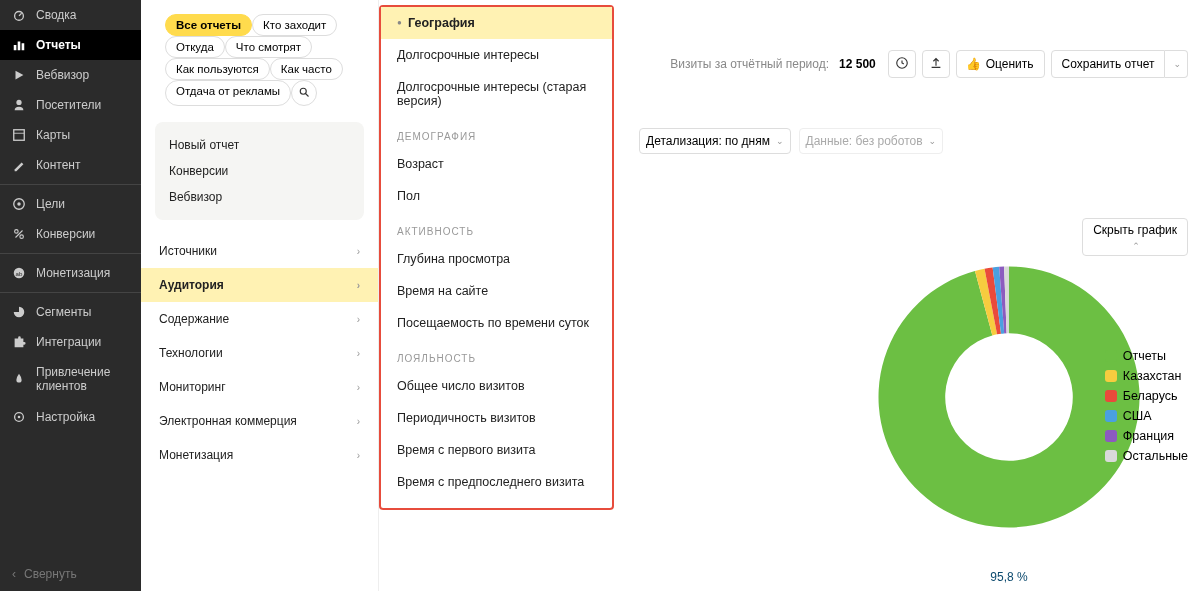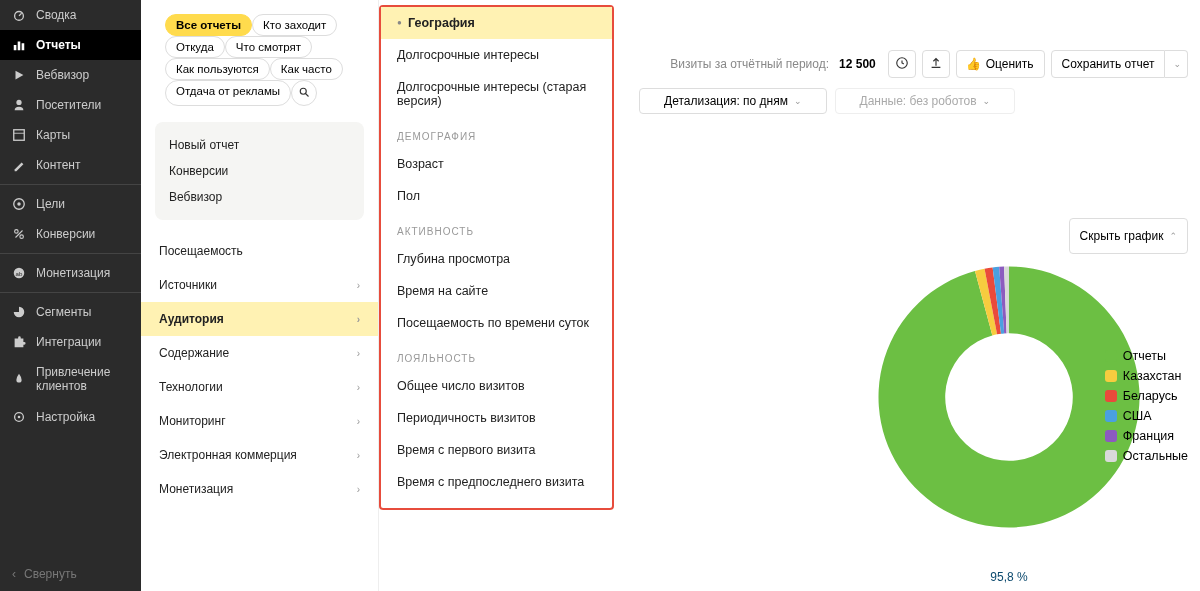--- a/index.html
+++ b/index.html
@@ -39,25 +39,25 @@
 .visits-val { font-weight: 600; margin-right: 6px; }
 .icon-btn { width: 28px; height: 28px; border: 1px solid #ddd; border-radius: 4px; background: #fff; display: flex; align-items: center; justify-content: center; cursor: pointer; color: #333; }
 .btn { border: 1px solid #ddd; border-radius: 4px; padding: 6px 10px; background: #fff; cursor: pointer; display: flex; align-items: center; gap: 4px; }
 .btn .chev { color: #999; font-size: 9px; margin-left: 2px;}
 .btn-group { display: flex; }
 .btn-group .btn { border-radius: 0; }
 .btn-group .btn:first-child { border-radius: 4px 0 0 4px; }
 .btn-group .btn:last-child { border-radius: 0 4px 4px 0; border-left: none; padding: 6px 6px;}
 
 .filters { position: absolute; top: 88px; left: 260px; display: flex; gap: 8px; }
-.filters .btn { font-size: 12px; padding: 5px 24px; }
+.filters .btn { font-size: 12px; padding: 5px 6px; margin-top: 40px; }
 .filters .btn.muted { color: #aaa; border-color: #eee; }
 
 .hide-chart { position: absolute; top: 218px; right: 12px; }
-.hide-chart .btn { font-size: 12px; padding: 10px 10px; }
+.hide-chart .btn { font-size: 12px; padding: 4px 10px; flex-direction: column; }
 
 .legend { position: absolute; top: 346px; right: 12px; font-size: 12.5px; }
 .legend-item { display: flex; align-items: center; gap: 6px; padding: 3px 0; }
 .legend-sw { width: 12px; height: 12px; border-radius: 3px; }
 
 
 .chart-wrap { position: absolute; left: 380px; top: 252px; width: 500px; height: 330px; }
 .donut { width: 290px; height: 290px; position: relative; margin: 0 auto; }
 .donut svg { width: 100%; height: 100%; }
 .pct-label { position: absolute; left: 50%; bottom: -2px; transform: translateX(-50%); font-size: 12px; color: #0c4a6e; }
@@ -205,23 +205,20 @@
           </svg></span>
       </div>
   </div>
   <div class="quick-box">
     <div class="quick-item">Новый отчет</div>
     <div class="quick-item">Конверсии</div>
     <div class="quick-item">Вебвизор</div>
   </div>
   <div id="cat-list">
       <div class="cat-item">
-        <span>Посещаемость</span>
-      </div>
-      <div class="cat-item">
         <span>Источники</span>
         <span class="chev">›</span>
       </div>
       <div class="cat-item active">
         <span>Аудитория</span>
         <span class="chev">›</span>
       </div>
       <div class="cat-item">
         <span>Содержание</span>
         <span class="chev">›</span>

